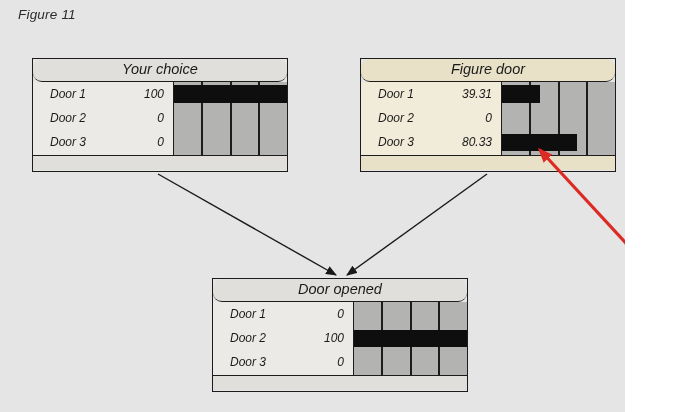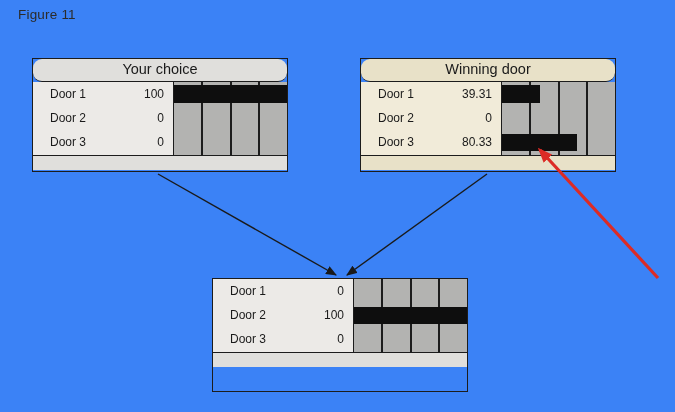--- a/index.html
+++ b/index.html
@@ -1,20 +1,20 @@
 <!DOCTYPE html>
 <html><head>
 <meta charset="utf-8">
 <style>
   * { margin:0; padding:0; box-sizing:border-box; }
   html,body { background:#ffffff; }
   .canvas {
-    position:relative; width:675px; height:412px; background:#3b82f6;
+    position:relative; width:625px; height:412px; background:#e5e5e5;
     font-family:"Liberation Sans","DejaVu Sans",sans-serif;
-    color:#1a1a1a; overflow:hidden;
+    color:#1a1a1a; overflow:hidden;font-style:italic;
   }
   .figure-label {
     position:absolute; left:18px; top:7px;
     font-size:13.5px; color:#2b2b2b; letter-spacing:.2px;
   }
   
   .node {
     position:absolute; width:256px; height:114px;
     border:1.5px solid #1c1c1c;
   }
@@ -84,21 +84,21 @@
         <div class="col"></div>
         <div class="bar r0" style="width: 100%;"></div>
         <div class="bar r1" style="width: 0%;"></div>
         <div class="bar r2" style="width: 0%;"></div>
       </div>
     </div>
     <div class="node-footer"></div>
   </div>
 
   <div class="node tan" style="left:360px; top:58px;">
-    <div class="node-header">Winning door</div>
+    <div class="node-header">Figure door</div>
     <div class="node-body">
       <div class="rows">
         <div class="row">
           <span class="row-label">Door 1</span>
           <span class="row-value">39.31</span>
         </div>
         <div class="row">
           <span class="row-label">Door 2</span>
           <span class="row-value">0</span>
         </div>
@@ -114,20 +114,21 @@
         <div class="col"></div>
         <div class="bar r0" style="width: 33.33%;"></div>
         <div class="bar r1" style="width: 0%;"></div>
         <div class="bar r2" style="width: 66.66%;"></div>
       </div>
     </div>
     <div class="node-footer"></div>
   </div>
 
   <div class="node gray" style="left:212px; top:278px;">
+    <div class="node-header">Door opened</div>
     <div class="node-body">
       <div class="rows">
         <div class="row">
           <span class="row-label">Door 1</span>
           <span class="row-value">0</span>
         </div>
         <div class="row">
           <span class="row-label">Door 2</span>
           <span class="row-value">100</span>
         </div>

